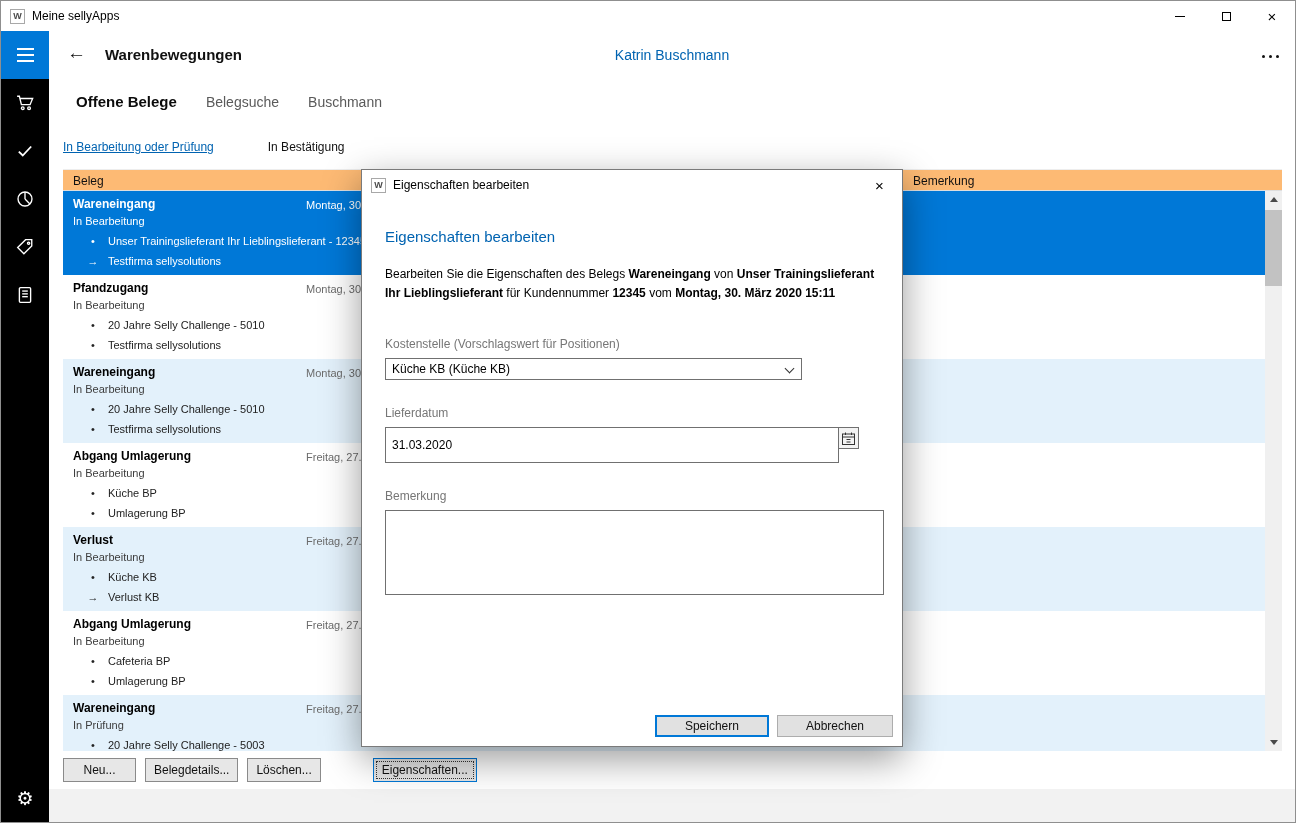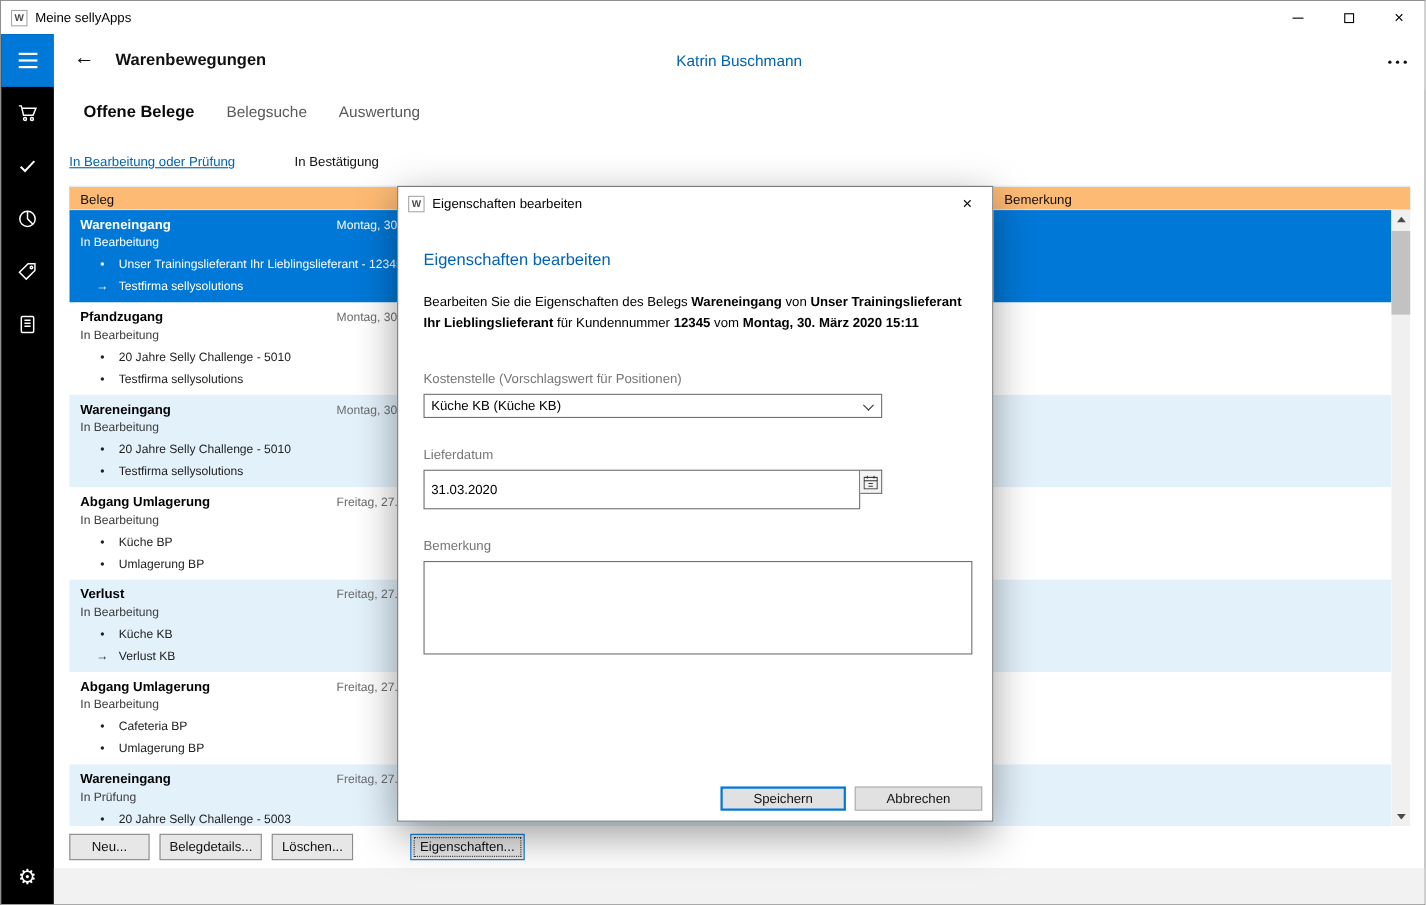--- a/index.html
+++ b/index.html
@@ -78,21 +78,21 @@
   .dlg-close{position:absolute;right:0;top:0;width:45px;height:30px;display:flex;align-items:center;justify-content:center}
   .dlg-close span{font-size:15px;line-height:1;color:#000}
   .dlg-body{padding:0 23px;position:relative;height:548px}
   .dlg-heading{margin-top:28px;font-size:15px;color:#0063B1}
   .dlg-desc{margin-top:20px;font-size:12px;line-height:19px;color:#000;max-width:505px}
   .field-label{margin-top:34px;font-size:12px;color:#767676}
   .field-label.tight{margin-top:26px}
   .combo{margin-top:7px;width:417px;height:22px;border:1px solid #707070;display:flex;align-items:center;padding:0 6px;font-size:12px;position:relative;background:#fff}
   .chevron{position:absolute;right:8px;top:6px;width:7px;height:7px;border-left:1px solid #333;border-bottom:1px solid #333;transform:rotate(-45deg)}
   .date-row{margin-top:7px;display:flex}
-  .date-input{width:397px;height:22px;border:1px solid #707070;font-size:12px;padding:17px 6px;font-family:inherit;outline:none;color:#000}
+  .date-input{width:454px;height:22px;border:1px solid #707070;font-size:12px;padding:17px 6px;font-family:inherit;outline:none;color:#000}
   .date-btn{width:20px;height:22px;border:1px solid #707070;border-left:none;background:#F3F3F3;display:flex;align-items:center;justify-content:center}
   .memo{margin-top:7px;width:499px;height:85px;border:1px solid #707070;resize:none;font-family:inherit;font-size:12px;padding:4px 6px;display:block}
   .dlg-buttons{position:absolute;right:9px;bottom:9px;display:flex;gap:8px}
   .dlg-btn{height:22px;min-width:79px;padding:0 28px;background:#E1E1E1;border:1px solid #ADADAD;font-size:12px;font-family:inherit;color:#111}
   .dlg-btn.primary{border:2px solid #0078D7}
 </style>
 </head>
 <body>
 
 <div class="window">
@@ -164,21 +164,21 @@
     <span class="more">
         <i></i>
         <i></i>
         <i></i>
       </span>
   </div>
 
   <div class="tabbar">
       <span class="tab active">Offene Belege</span>
       <span class="tab">Belegsuche</span>
-      <span class="tab">Auswertung</span>
+      <span class="tab">Buschmann</span>
     </div>
 
   <div class="filterbar">
       <span class="filter active">In Bearbeitung oder Prüfung</span>
       <span class="filter">In Bestätigung</span>
     </div>
 
   <div class="tableheader">
     <span class="th-beleg">Beleg</span>
     <span class="th-bemerkung">Bemerkung</span>

